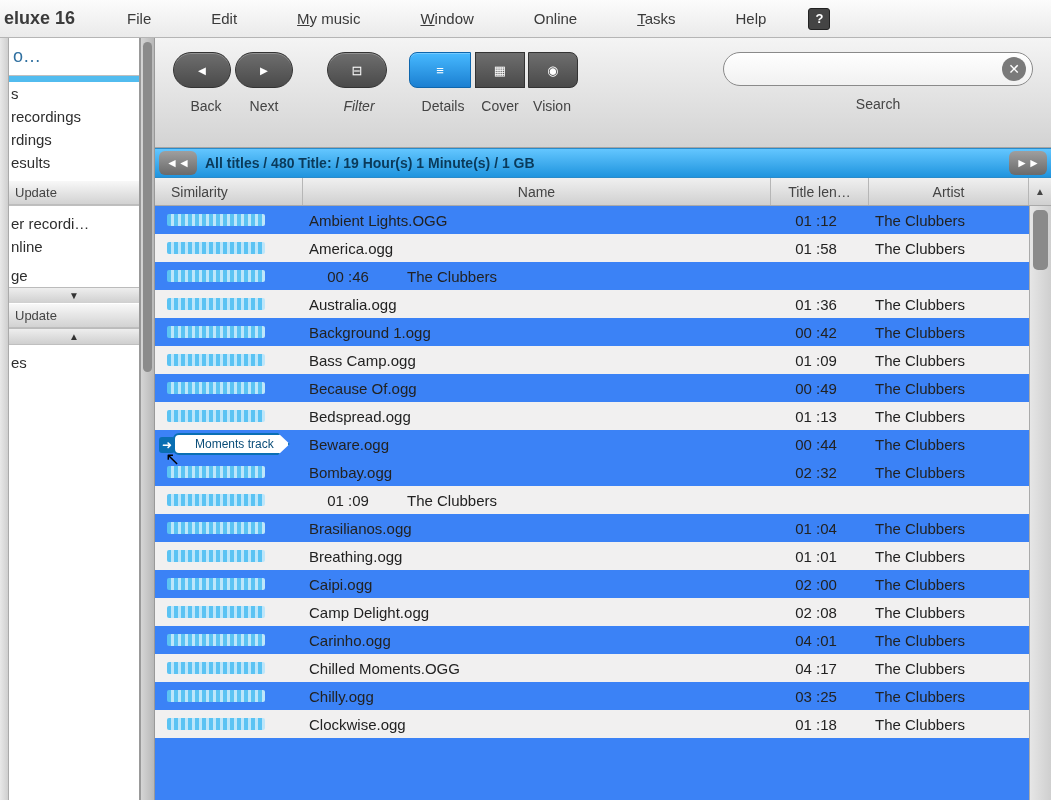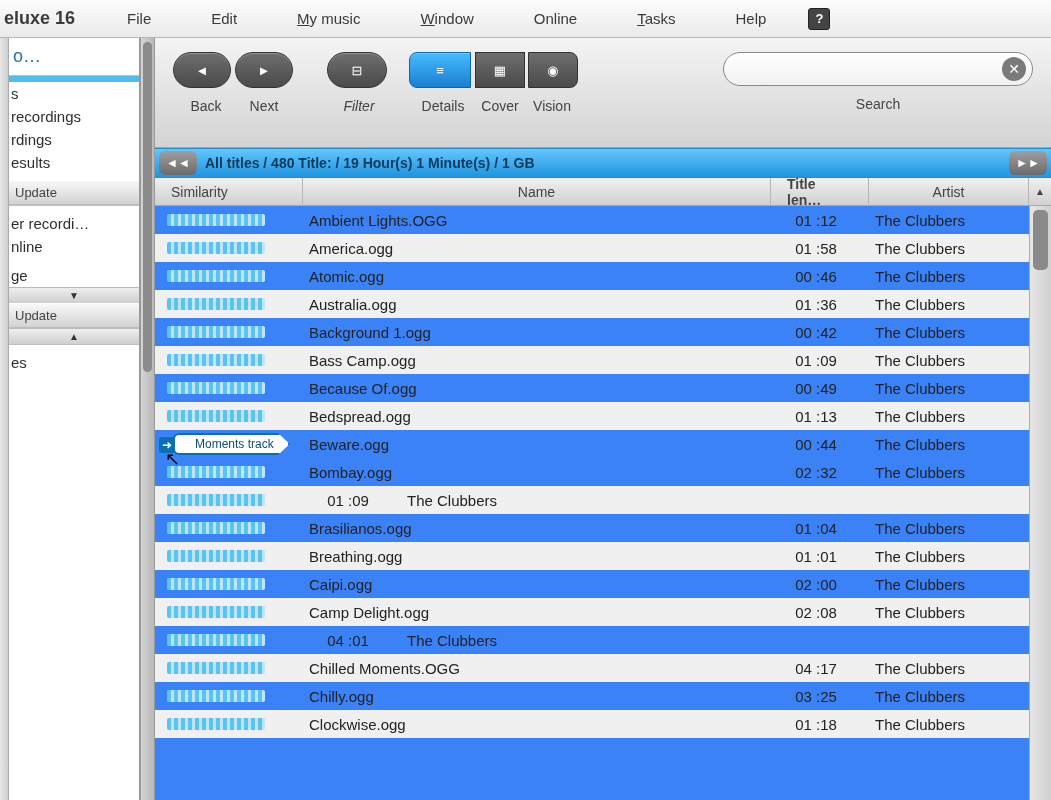--- a/index.html
+++ b/index.html
@@ -187,21 +187,21 @@
     color:#444;
   }
   .th {
     border-right:1px solid #b6b6b6;
     display:flex;align-items:center;
     padding:0 16px;
     cursor:pointer;
   }
   .col-sim { width:148px;}
   .col-name { flex:1; justify-content:center;}
-  .col-len { width:98px; justify-content:center;font-weight:bold;}
+  .col-len { width:98px; justify-content:center;}
   .col-artist { width:160px; justify-content:center;}
   .col-scroll { width:22px; padding:0; justify-content:center; border-right:none; font-size:10px;}
   
   .table-body {
     overflow:hidden;
     position:relative;
     height: calc(100% - 110px - 30px - 28px);
     background:#3b82f6;
   }
   .row {
@@ -396,21 +396,20 @@
           </div>
           <div class="cell-name">America.ogg</div>
           <div class="cell-len">01 :58</div>
           <div class="cell-artist">The Clubbers</div>
           <div class="cell-scroll"></div>
         </div>
         <div class="row">
           <div class="cell-sim">
             <div class="sim-bar"></div>
           </div>
-          <div class="cell-name">Atomic.ogg</div>
           <div class="cell-len">00 :46</div>
           <div class="cell-artist">The Clubbers</div>
           <div class="cell-scroll"></div>
         </div>
         <div class="row">
           <div class="cell-sim">
             <div class="sim-bar"></div>
           </div>
           <div class="cell-name">Australia.ogg</div>
           <div class="cell-len">01 :36</div>
@@ -517,20 +516,21 @@
           </div>
           <div class="cell-name">Camp Delight.ogg</div>
           <div class="cell-len">02 :08</div>
           <div class="cell-artist">The Clubbers</div>
           <div class="cell-scroll"></div>
         </div>
         <div class="row">
           <div class="cell-sim">
             <div class="sim-bar"></div>
           </div>
+          <div class="cell-name">Carinho.ogg</div>
           <div class="cell-len">04 :01</div>
           <div class="cell-artist">The Clubbers</div>
           <div class="cell-scroll"></div>
         </div>
         <div class="row">
           <div class="cell-sim">
             <div class="sim-bar"></div>
           </div>
           <div class="cell-name">Chilled Moments.OGG</div>
           <div class="cell-len">04 :17</div>

